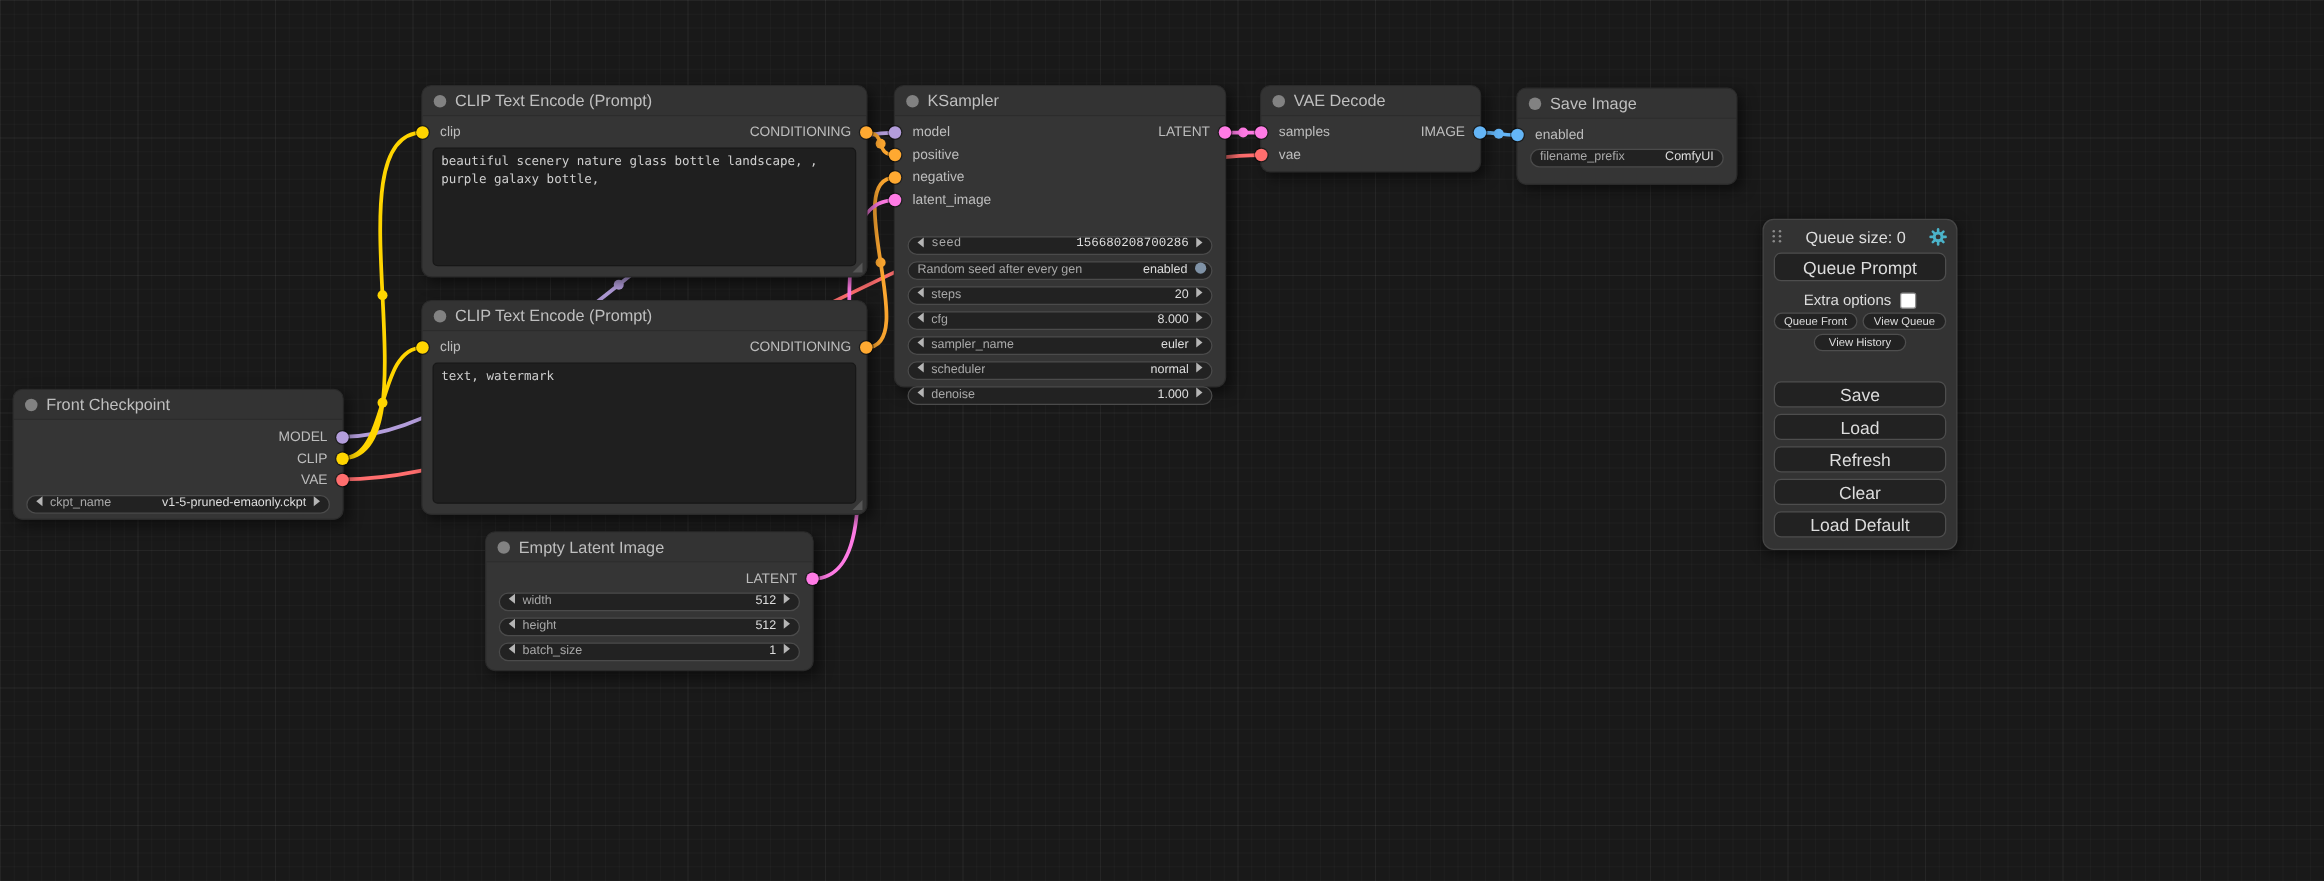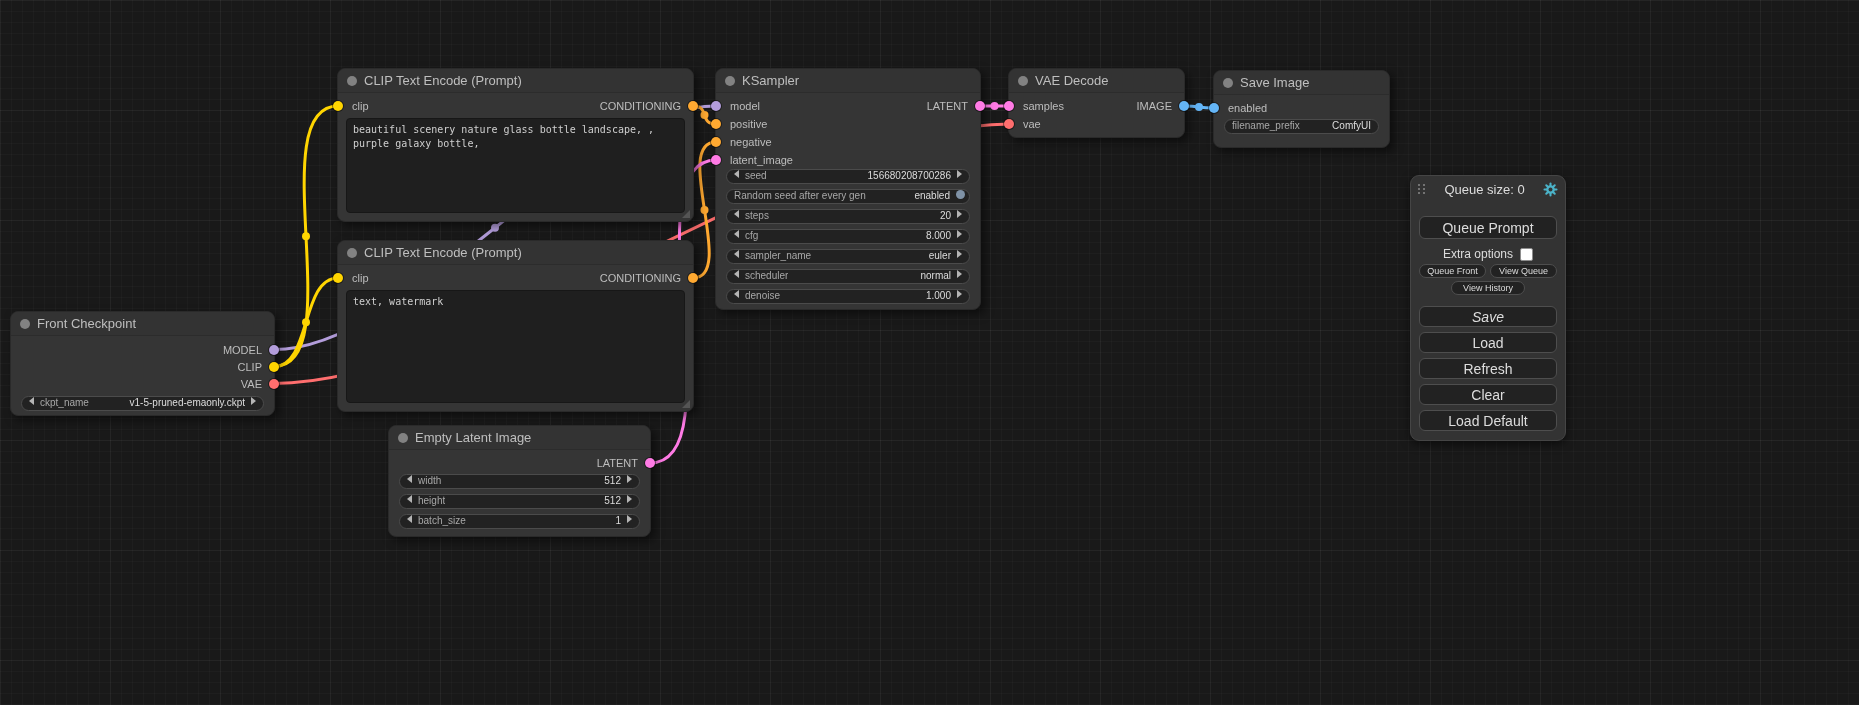--- a/index.html
+++ b/index.html
@@ -72,21 +72,21 @@
   .drag-dots{position:relative;width:8px;height:11px;flex:none;}
   .drag-dots i{position:absolute;width:2px;height:2px;border-radius:50%;background:#8a8a8a;
     box-shadow:5px 0 0 #8a8a8a, 0 4px 0 #8a8a8a, 5px 4px 0 #8a8a8a, 0 8px 0 #8a8a8a, 5px 8px 0 #8a8a8a;}
   .qsize{flex:1;text-align:center;font-size:13px;color:#dddddd;}
   .gear{flex:none;display:flex;cursor:pointer;}
   .btn{
     display:block;background:#222222;border:1px solid #4e4e4e;color:#dddddd;
     border-radius:6px;font-family:"Liberation Sans",sans-serif;cursor:pointer;padding:0;
   }
   .btn.big{width:calc(100% - 16px);margin:5px 8px 0;height:21px;font-size:14px;}
-  .btn.qp{margin-top:17px;height:23px;}
+  .btn.qp{margin-top:3px;height:23px;}
   .extra-row{display:flex;align-items:center;justify-content:center;gap:7px;
              font-size:12px;margin:8px 0 2px;}
   .checkbox{width:11px;height:11px;background:#ffffff;border:1px solid #8d8d8d;border-radius:2px;flex:none;cursor:pointer;}
   .small-row{display:flex;gap:4px;margin:3px 8px 0;}
   .small-row.center{justify-content:center;}
   .btn.small{flex:1;height:14px;font-size:9px;border-radius:7px;line-height:12px;}
   .btn.vh{flex:0 0 74px;}
 </style>
 </head>
 <body>
@@ -224,21 +224,21 @@
       </div>
       <div class="slot">
         <span class="port pin" style="background-color: rgb(255, 169, 49);"></span>
         <span class="slabel left">negative</span>
       </div>
       <div class="slot">
         <span class="port pin" style="background-color: rgb(255, 123, 229);"></span>
         <span class="slabel left">latent_image</span>
       </div>
 
-      <div class="widget" style="margin-top:0;">
+      <div class="widget" style="margin-top:20px;font-family:Liberation Mono, monospace;">
         <span class="arr l"></span>
         <span class="wname">seed</span>
         <span class="wvalue">156680208700286</span>
         <span class="arr r"></span>
       </div>
       <div class="widget">
         <span class="wname">Random seed after every gen</span>
         <span class="wvalue">enabled</span>
         <span class="toggle-dot" style="background-color: rgb(127, 146, 166);"></span>
       </div>
@@ -335,20 +335,20 @@
       <span>Extra options</span>
       <span class="checkbox"></span>
     </div>
     <div class="small-row">
       <button class="btn small">Queue Front</button>
       <button class="btn small">View Queue</button>
     </div>
     <div class="small-row center">
       <button class="btn small vh">View History</button>
     </div>
-    <button class="btn big" style="margin-top:11px;font-style:italic;">Save</button>
+    <button class="btn big" style="margin-top:24px;">Save</button>
     <button class="btn big">Load</button>
     <button class="btn big">Refresh</button>
     <button class="btn big">Clear</button>
     <button class="btn big">Load Default</button>
   </aside>
 
 </div>
 
 </body></html>

